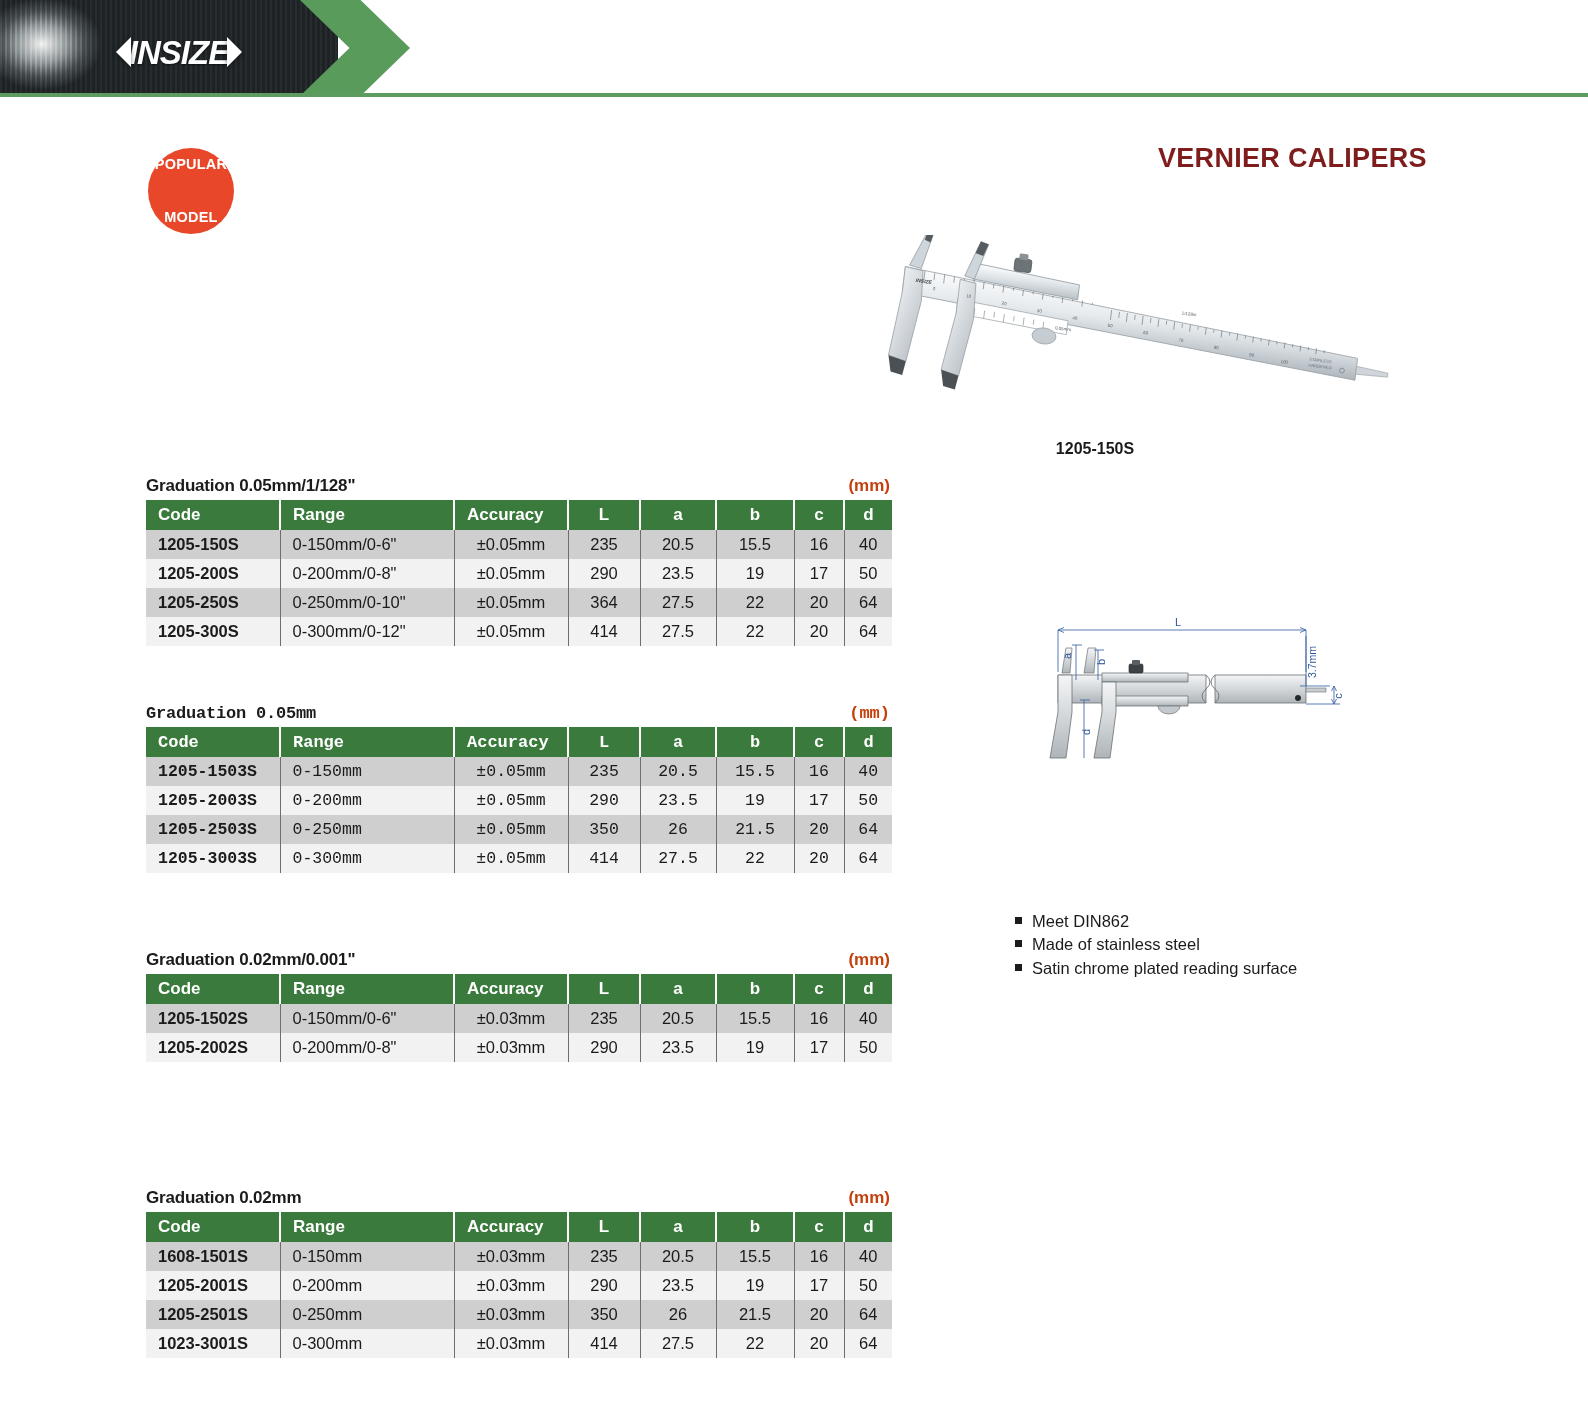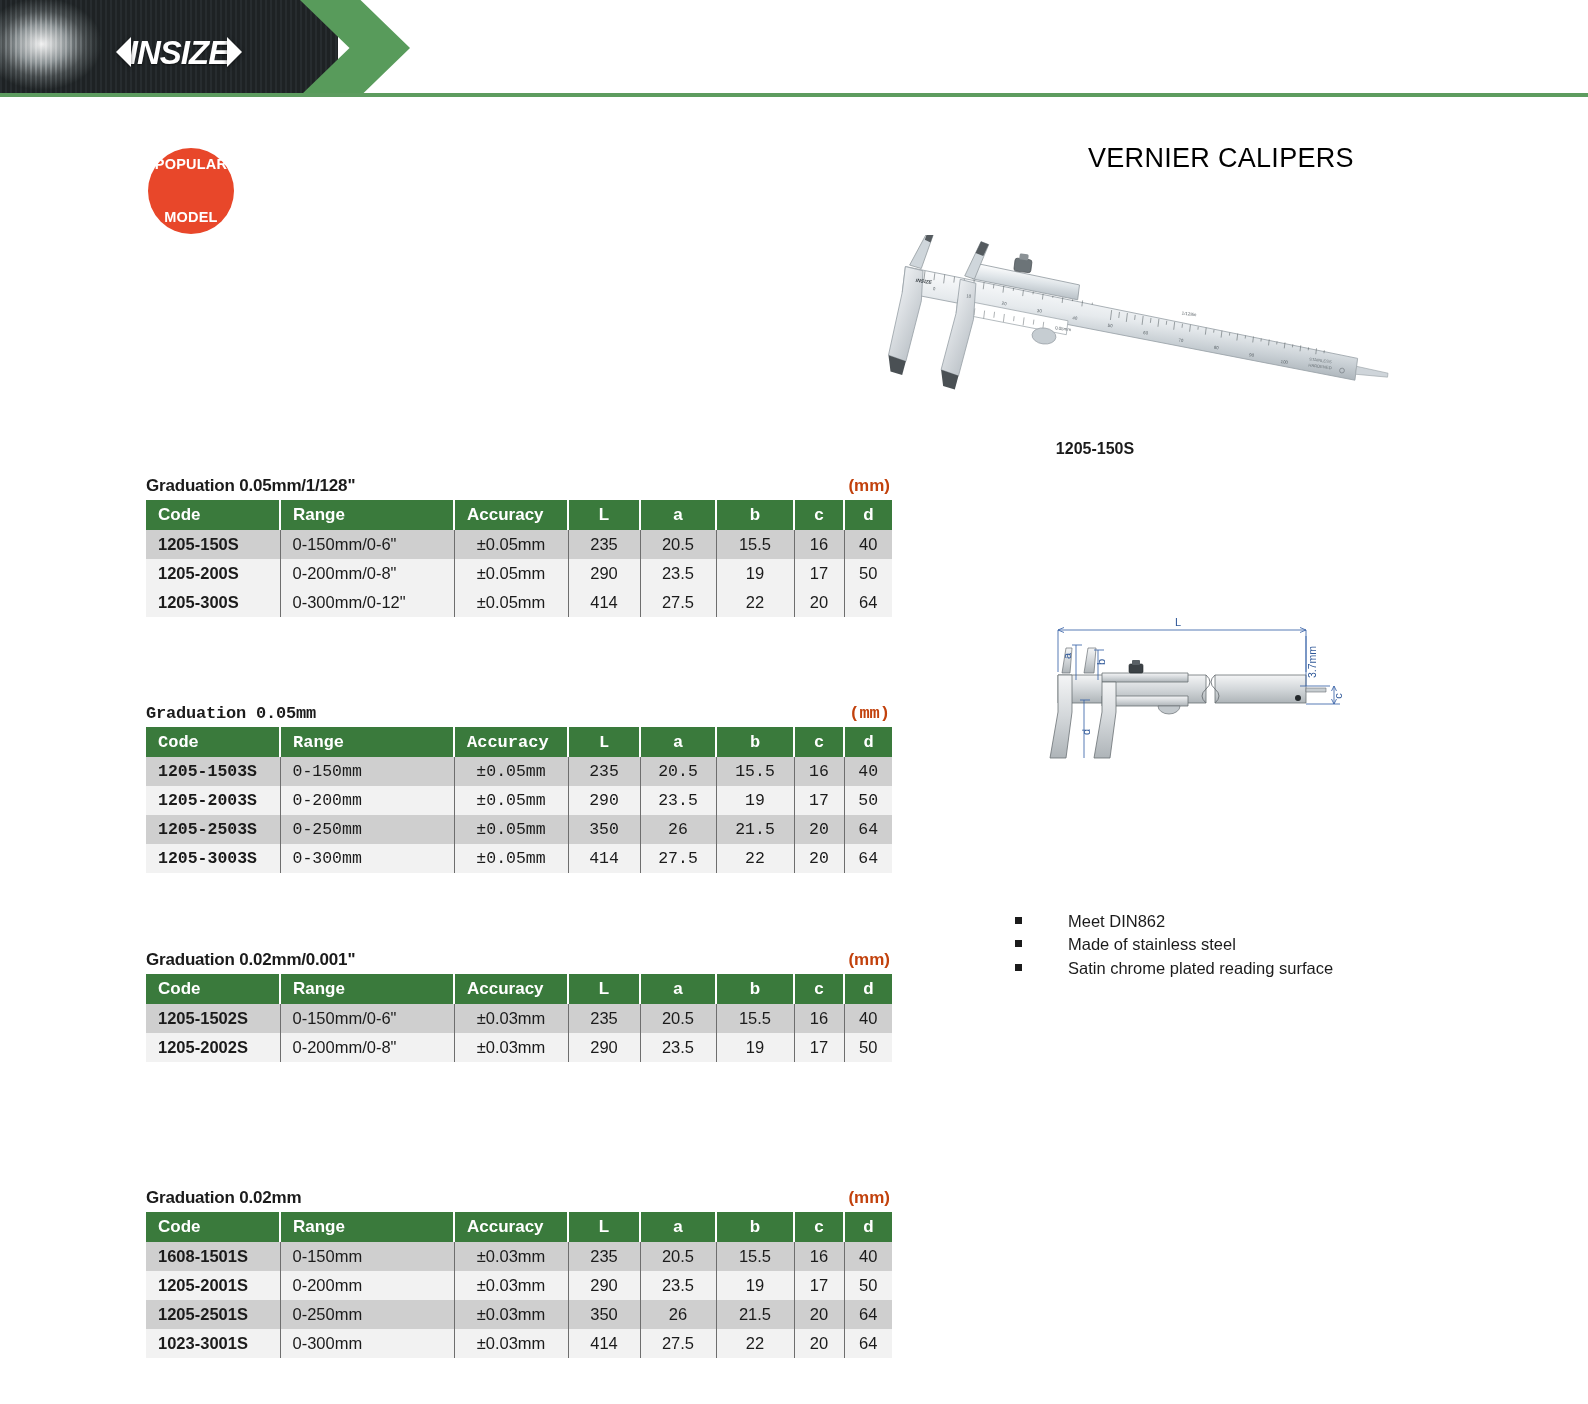--- a/index.html
+++ b/index.html
@@ -60,39 +60,39 @@
   
   .popular-badge {
     position:absolute; left:148px; top:148px; width:86px; height:86px;
     border-radius:50%; background:#e8472a;
     display:flex; flex-direction:column; align-items:center; justify-content:center;
     color:#fff; font-weight:bold; font-size:14.5px; line-height:1.18; letter-spacing:.2px;gap:36px;
   }
 
   
   .page-title {
-    position:absolute; left:1088px; top:143px;
-    font-size:27px; font-weight:normal; letter-spacing:.3px; color:#000000;
+    position:absolute; left:1158px; top:143px;
+    font-size:27px; font-weight:bold; letter-spacing:.3px; color:#7f1d1d;
   }
 
   
   .product-photo { position:absolute; left:860px; top:235px; width:550px; height:175px; }
   .caliper-svg { width:100%; height:100%; display:block; }
   .product-caption {
     position:absolute; left:970px; top:440px; width:250px;
     text-align:center; font-size:16px; font-weight:bold; color:#1b1b1b;
   }
 
   
   .dim-diagram { position:absolute; left:1010px; top:600px; width:340px; height:160px; }
   .dim-svg { width:100%; height:100%; display:block; }
 
   
   .features { position:absolute; left:1015px; top:910px; width:430px; }
-  .feature-item { display:flex; align-items:flex-start; font-size:16.5px; line-height:1.42; color:#1b1b1b;gap:36px; }
+  .feature-item { display:flex; align-items:flex-start; font-size:16.5px; line-height:1.42; color:#1b1b1b; }
   .feature-bullet { width:7px;height:7px;background:#1b1b1b; margin:7px 10px 0 0; flex:none; }
 
   
   .table-block { position:absolute; left:146px; width:746px; }
   .table-block.t1 { top:476px; }
   .table-block.t2 { top:704px;font-family:Liberation Mono, monospace; }
   .table-block.t3 { top:950px; }
   .table-block.t4 { top:1188px; }
 
   .table-caption-row {
@@ -420,20 +420,30 @@
       </tr>
       <tr class="even">
         <td class="code">1205-200S</td>
         <td>0-200mm/0-8"</td>
         <td class="c">±0.05mm</td>
         <td class="c">290</td>
         <td class="c">23.5</td>
         <td class="c">19</td>
         <td class="c">17</td>
         <td class="c">50</td>
+      </tr>
+      <tr class="odd">
+        <td class="code">1205-250S</td>
+        <td>0-250mm/0-10"</td>
+        <td class="c">±0.05mm</td>
+        <td class="c">364</td>
+        <td class="c">27.5</td>
+        <td class="c">22</td>
+        <td class="c">20</td>
+        <td class="c">64</td>
       </tr>
       <tr class="even">
         <td class="code">1205-300S</td>
         <td>0-300mm/0-12"</td>
         <td class="c">±0.05mm</td>
         <td class="c">414</td>
         <td class="c">27.5</td>
         <td class="c">22</td>
         <td class="c">20</td>
         <td class="c">64</td>

